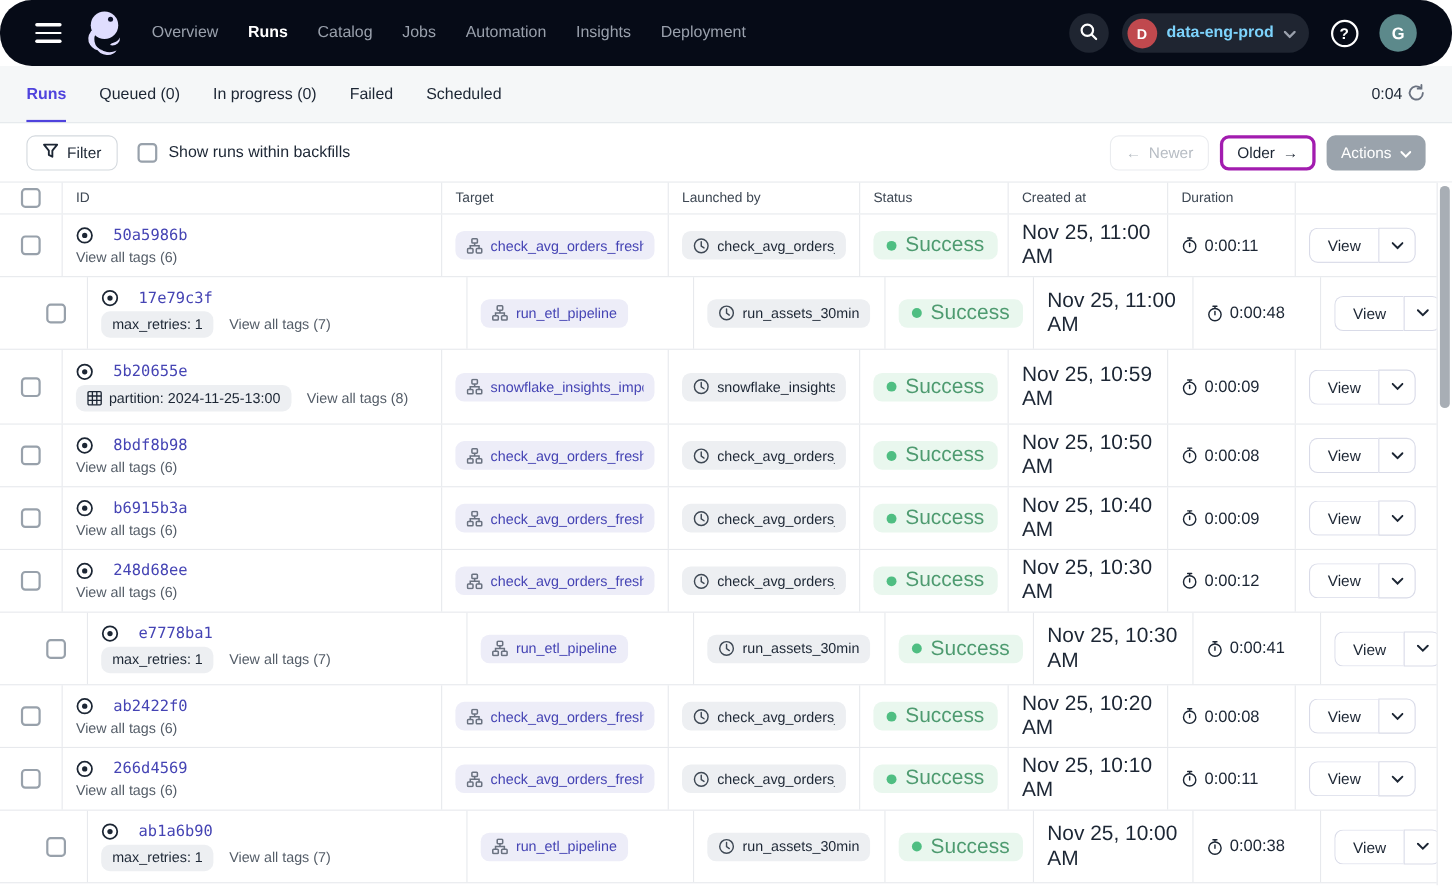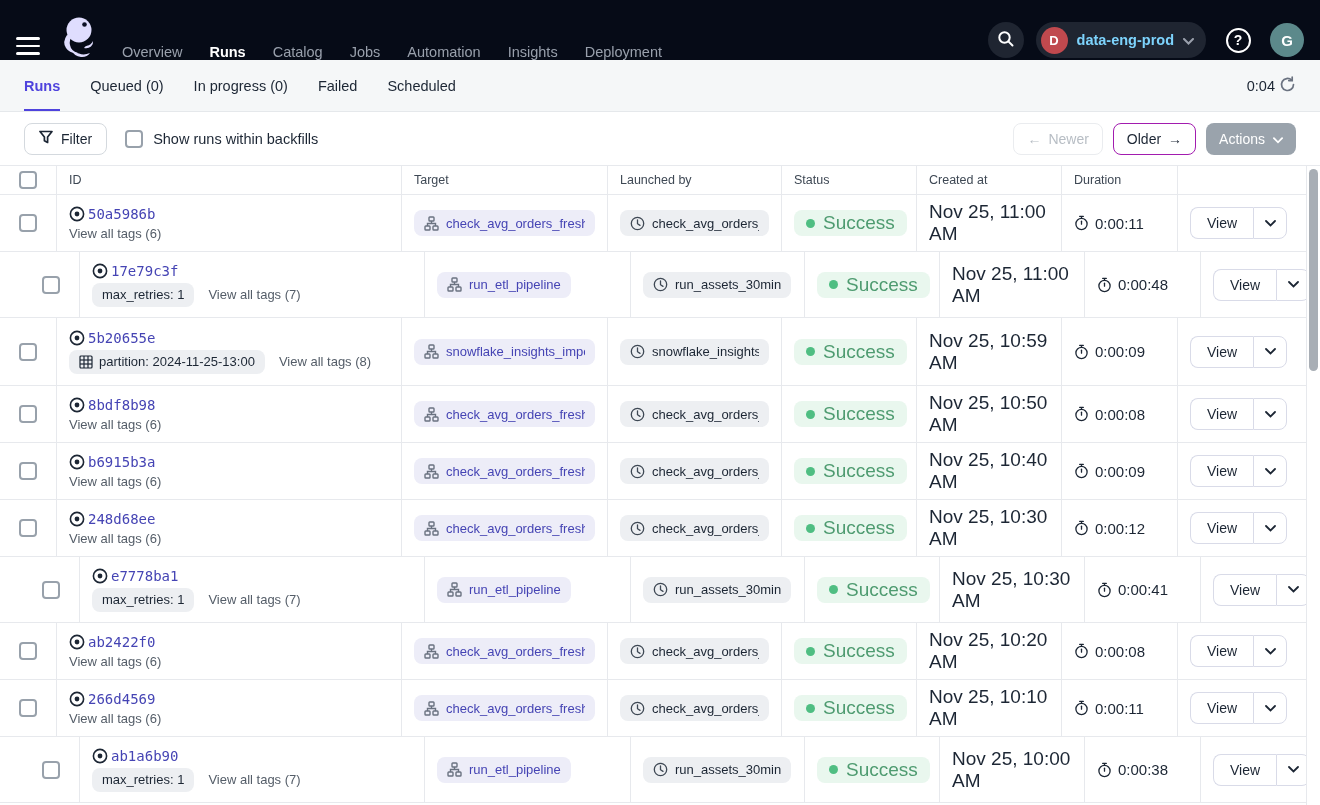--- a/index.html
+++ b/index.html
@@ -1,21 +1,21 @@
 <!DOCTYPE html>
 <html style="--nav-bg: #060B17; --accent: #4F43DD; --link: #4544B4; --badge-red: #C0494E; --avatar-teal: #5C898B; --success-bg: #E9F7EE; --success-dot: #4FBE82; --success-text: #4E9B70;"><head>
 <meta charset="utf-8">
 <style>
   * { margin:0; padding:0; box-sizing:border-box; }
   html,body { width:1320px; height:805px; overflow:hidden; background:#fff;
     font-family:"Liberation Sans", sans-serif; color:#1C2634; }
   .page { position:relative; width:1320px; height:805px; }
 
   
-  .topnav { height:60px; background:var(--nav-bg); display:flex; align-items:flex-end; padding:0 16px; }
+  .topnav { height:60px; background:var(--nav-bg); display:flex; align-items:center; padding:0 32px;border-radius:29px; }
   .hamburger { width:28px; height:28px; background:none; border:none; cursor:pointer;
     display:flex; flex-direction:column; justify-content:center; gap:5px; margin-right:14px; }
   .hamburger i { display:block; height:2.5px; width:24px; background:#fff; border-radius:2px; }
   .logo { width:42px; height:46px; margin-right:22px; display:flex; align-items:center; }
   .mainnav { display:flex; align-items:center; gap:27px; }
   .mainnav a { text-decoration:none; color:#99A0AC; font-size:14.5px; cursor:pointer; }
   .mainnav a.active { color:#fff; font-weight:700; }
   .nav-right { margin-left:auto; display:flex; align-items:center; gap:12px; }
   .icon-circle-btn { width:36px; height:36px; border-radius:50%; background:#1F2531; border:none;
     display:flex; align-items:center; justify-content:center; cursor:pointer; }
@@ -49,40 +49,40 @@
     background:#fff; border:1px solid #D4D9DE; border-radius:8px; cursor:pointer;
     font-size:14px; color:#1C2634; font-family:inherit; }
   .backfills { display:flex; align-items:center; gap:10px; margin-left:18px; cursor:pointer; }
   .checkbox { width:18px; height:18px; border:2px solid #98A1AB; border-radius:4px; background:#fff;
     display:inline-block; cursor:pointer; flex:none; }
   .backfills span.lbl { font-size:14.5px; }
   .toolbar-right { margin-left:auto; display:flex; align-items:center; gap:10px; }
   .pager-btn { height:32px; padding:0 13px; border-radius:8px; background:#fff; font-size:14px;
     font-family:inherit; display:flex; align-items:center; gap:7px; cursor:pointer; }
   .pager-btn.disabled { border:1px solid #EAECEF; color:#B7BDC4; cursor:default; }
-  .pager-btn.enabled { border:1px solid #a21caf; color:#1C2634; }
+  .pager-btn.enabled { border:3px solid #a21caf; color:#1C2634; }
   .actions-btn { height:32px; padding:0 13px; border-radius:8px; border:none; background:#9AA3AC;
     color:#fff; font-size:14px; font-family:inherit; display:flex; align-items:center; gap:8px; cursor:default; }
 
   
   .runs-table { border-top:1px solid #E7E9ED; }
   .trow { display:grid; grid-template-columns:57px 345px 206px 174px 135px 145px 116px 1fr;
     border-bottom:1px solid #E7E9ED; }
   .trow > div { border-right:1px solid #E7E9ED; padding:0 12px; display:flex; align-items:center;
     min-width:0; }
   .trow > div:last-child { border-right:none; }
   .thead { height:29px; }
   .thead > div { font-size:12.5px; color:#3E4854; }
   .cell-check { justify-content:center; }
   .rbody .trow { min-height:57px; }
   .rbody .trow.tall { min-height:66px;padding-left:23px; }
   .rbody .trow.taller { min-height:68px; }
   .cell-id { flex-direction:column; align-items:flex-start !important; justify-content:center; gap:4px;
     padding-top:8px !important; padding-bottom:8px !important; }
-  .idline { display:flex; align-items:center; gap:3px; }
+  .idline { display:flex; align-items:center; gap:18px; }
   .run-id { font-family:"DejaVu Sans Mono", monospace; font-size:14px; color:var(--link);
     text-decoration:none; cursor:pointer; }
   .tagline { display:flex; align-items:center; gap:14px; }
   .tagpill { display:flex; align-items:center; gap:6px; background:#EDEFF2; border-radius:8px;
     height:24px; padding:0 10px; font-size:13px; color:#1C2634; white-space:nowrap; }
   .view-all { font-size:13px; color:#545D68; cursor:pointer; white-space:nowrap; }
   .pill { display:inline-flex; align-items:center; gap:7px; height:26px; border-radius:8px;
     padding:0 10px; font-size:13px; max-width:100%; cursor:pointer; }
   .pill .ptxt { white-space:nowrap; overflow:hidden; display:block; }
   .target-pill { background:#EDEDF8; color:var(--link); }

